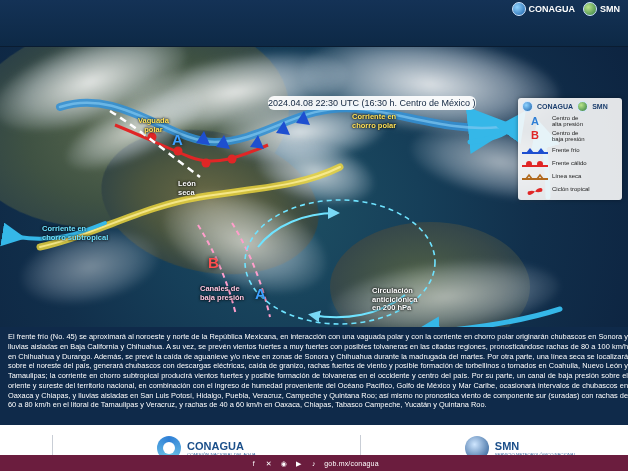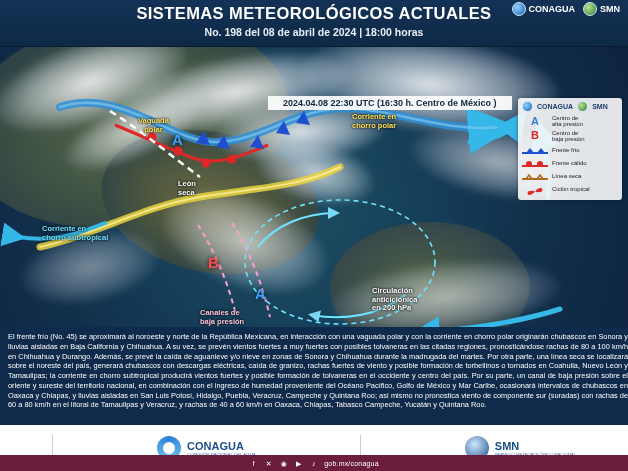--- a/index.html
+++ b/index.html
@@ -69,34 +69,34 @@
   .c7 { left:160px; top:150px; width:170px; height:90px; transform:rotate(20deg); opacity:.75;}
   .c8 { left:330px; top:215px; width:230px; height:70px; transform:rotate(-6deg); opacity:.65;}
   .c9 { left:20px;  top:185px; width:140px; height:70px; transform:rotate(-12deg); opacity:.5;}
   .c10{ left:255px; top:95px;  width:120px; height:60px; transform:rotate(14deg); opacity:.85;}
 
   .map-svg { position:absolute; left:0; top:0; width:628px; height:280px; }
 
   .timestamp {
     position:absolute; left:268px; top:49px;
     background:rgba(255,255,255,.92); color:#10253f;
-    font-size:9px; font-weight:bold; padding:2px 15px; border-radius:0;
+    font-size:9px; font-weight:normal; padding:2px 0; border-radius:6px;
     white-space:nowrap;
   }
 
   
   .mlabel {
     position:absolute; font-size:7.5px; font-weight:bold; line-height:1.15;
     text-shadow:0 0 3px rgba(0,0,0,.85), 0 0 2px rgba(0,0,0,.9);
     white-space:pre-line;
   }
   .lab-yellow { color:#ffe25a; }
   .lab-cyan   { color:#6fe3ff; }
   .lab-white  { color:#ffffff; }
-  .lab-pink   { color:#ffc6e0;margin-top:24px; }
+  .lab-pink   { color:#ffc6e0; }
 
   .hl-letter {
     position:absolute; font-size:15px; font-weight:bold;
     text-shadow:0 0 4px rgba(0,0,0,.9);
   }
   .letter-A { color:#3da0ff; }
   .letter-B { color:#ff4d4d; }
 
   
   .legend {
@@ -180,22 +180,20 @@
     font-size:7px; line-height:1; color:#fff;
   }
   .social .url { font-size:7px; letter-spacing:.2px; }
 </style>
 </head>
 <body>
 
 <div class="page">
 
   <div class="header">
-    <div class="header-title">SISTEMAS METEOROLÓGICOS ACTUALES</div>
-    <div class="header-sub">No. 198 del 08 de abril de 2024 | 18:00 horas</div>
     <div class="topbar-logos">
       <div class="logo-pill">
         <span class="logo-circle"></span>
         <span>CONAGUA</span>
       </div>
       <div class="logo-pill">
         <span class="logo-circle green"></span>
         <span>SMN</span>
       </div>
     </div>

